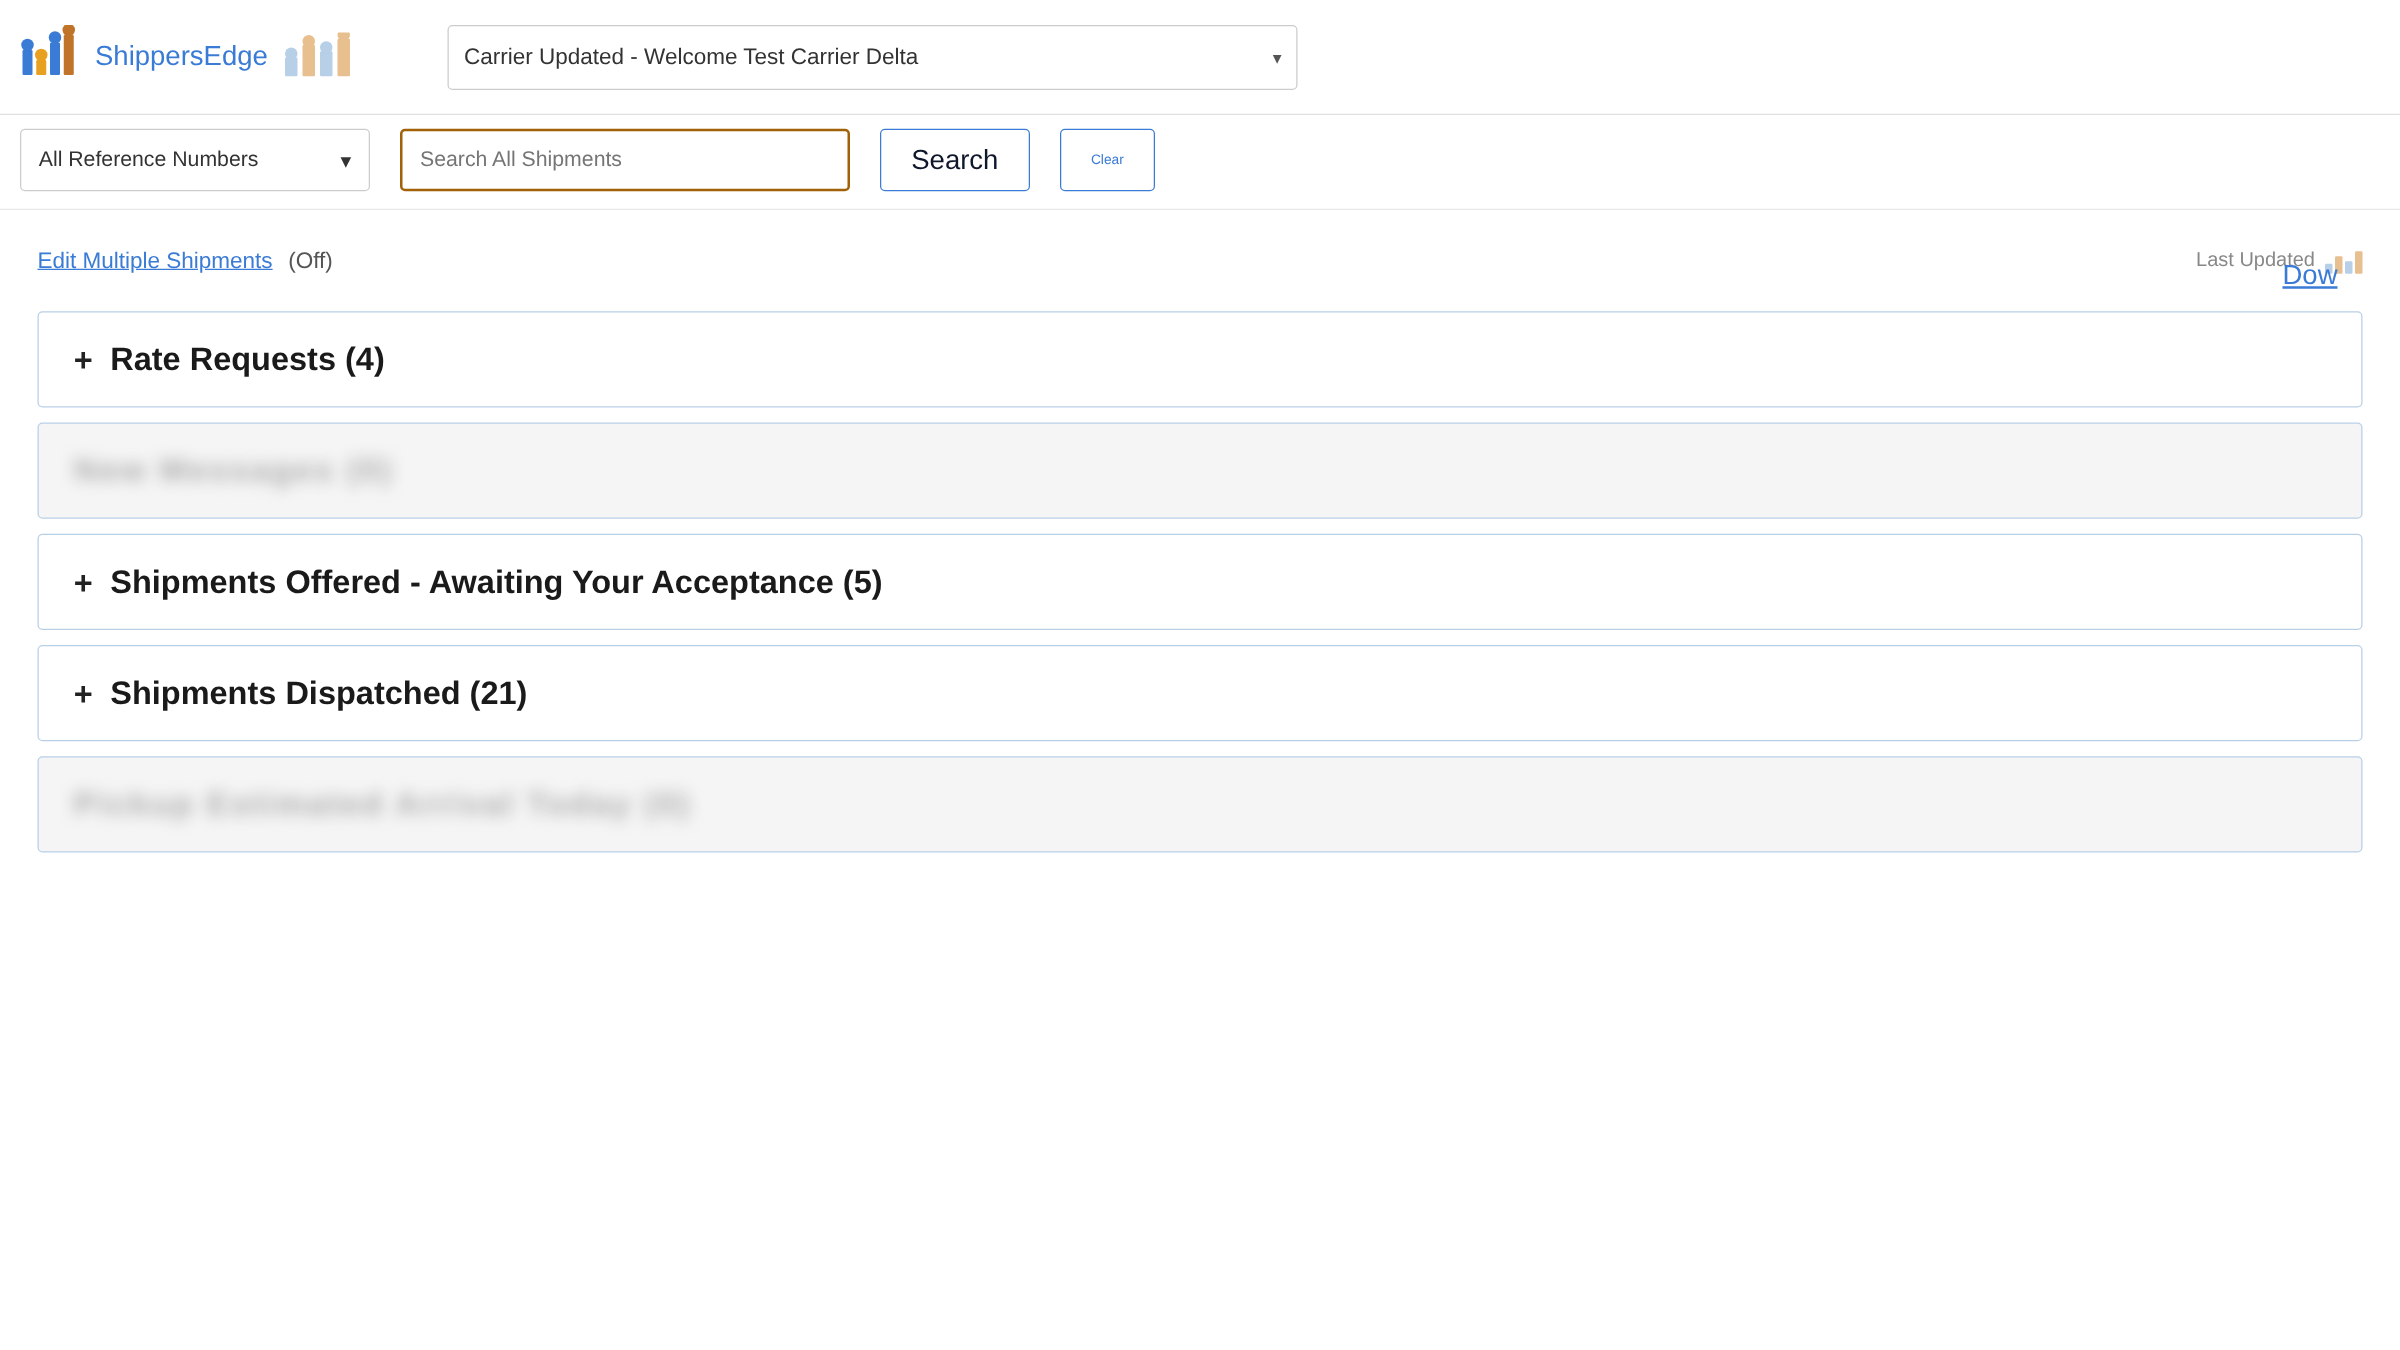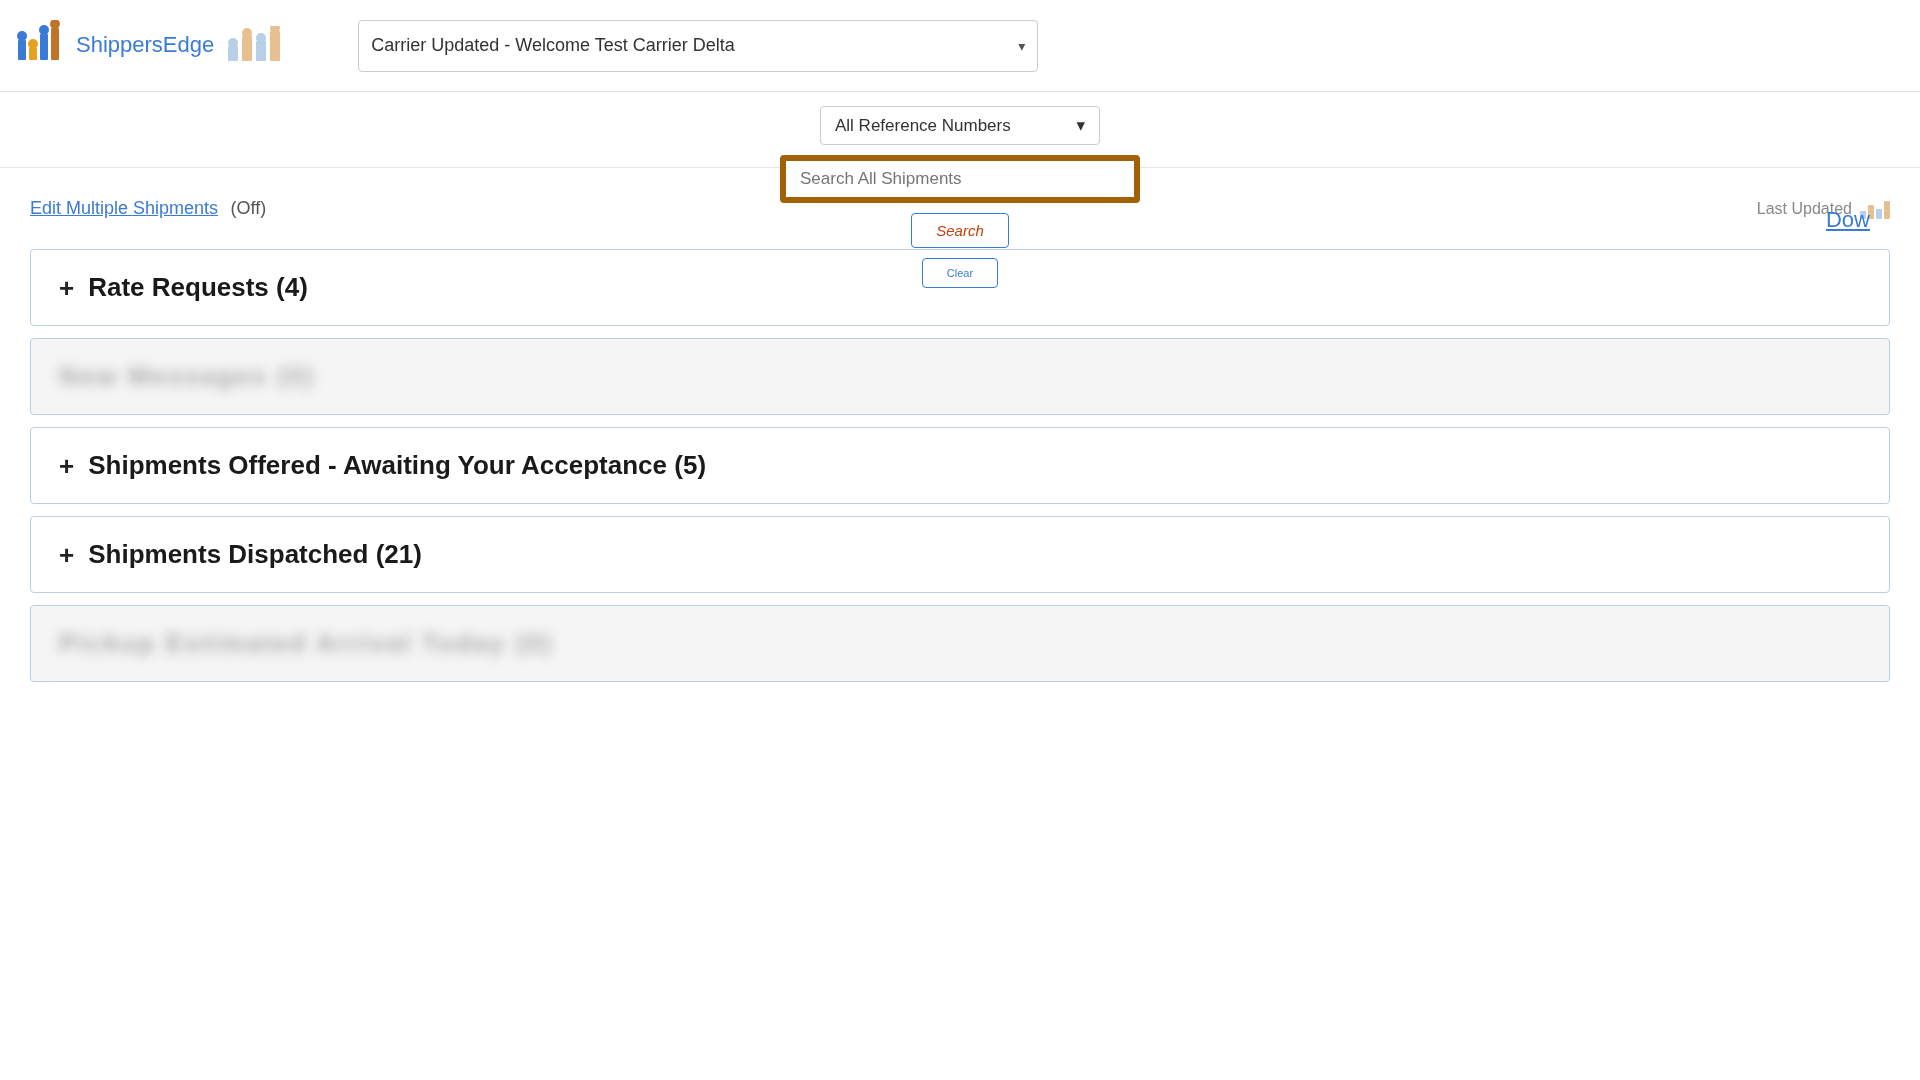--- a/index.html
+++ b/index.html
@@ -67,64 +67,62 @@
 
     .portal-bar-icons {
       display: flex;
       align-items: center;
       gap: 6px;
     }
 
     
     .search-bar {
       display: flex;
-      align-items: center;
+      align-items: flex-end;
       padding: 14px 16px;
-      gap: 10px;
+      gap: 24px;
       height: 76px;
       border-bottom: 1px solid #e8e8e8;
-      flex-direction: column;
     }
 
     .ref-dropdown {
       display: flex;
       align-items: center;
       border: 1px solid #ccc;
       border-radius: 4px;
       padding: 8px 14px;
       font-size: 17px;
       color: #333;
       background: #fff;
       cursor: pointer;
       gap: 8px;
       height: 50px;
       min-width: 280px;
     }
 
     .search-input {
-      border: 6px solid #a16207;
+      border: 2px solid #a16207;
       border-radius: 4px;
       padding: 8px 14px;
       font-size: 17px;
       color: #aaa;
       height: 50px;
       min-width: 360px;
       outline: none;
     }
 
     .btn-search {
       border: 1px solid #3a7bd5;
       border-radius: 4px;
       padding: 8px 24px;
-      font-size: 15px;
-      color: #c2410c;
+      font-size: 22px;
+      color: #0f172a;
       background: #fff;
       cursor: pointer;
       height: 50px;
-      font-style: italic;
     }
 
     .btn-clear {
       border: 1px solid #3a7bd5;
       border-radius: 4px;
       padding: 8px 24px;
       font-size: 11px;
       color: #3a7bd5;
       background: #fff;
       cursor: pointer;

